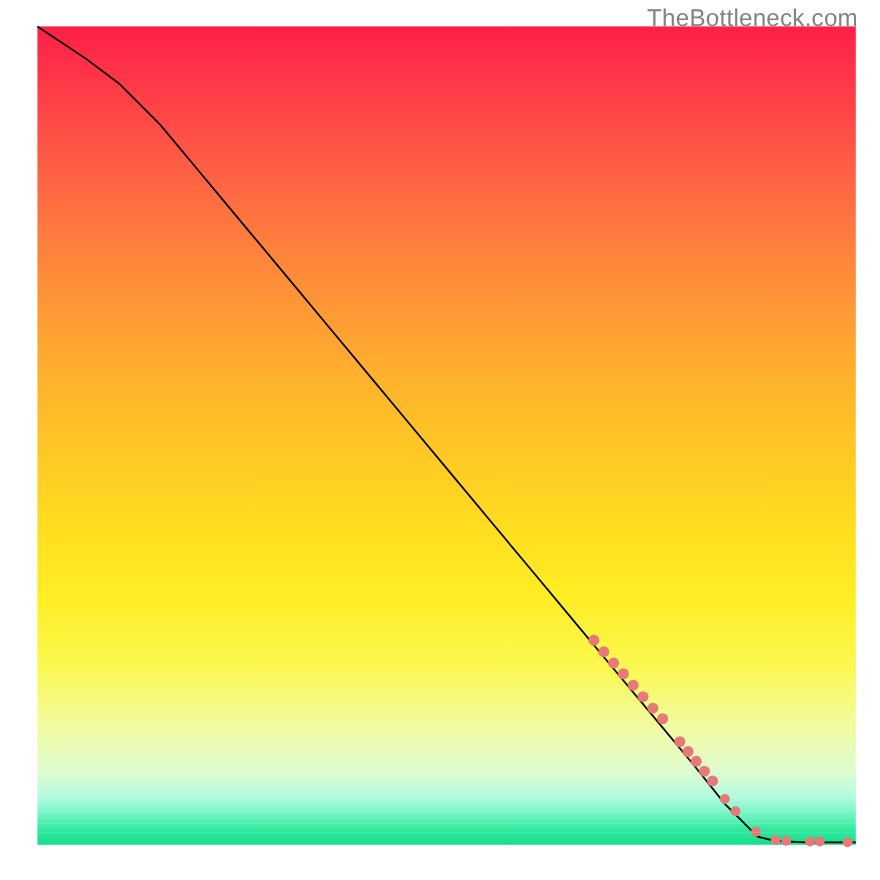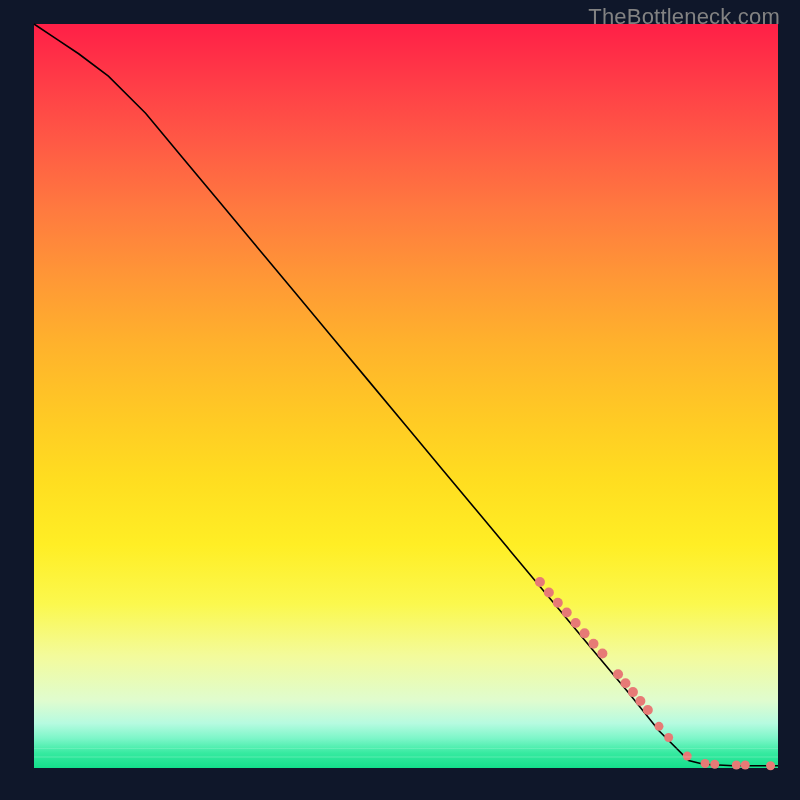--- a/index.html
+++ b/index.html
@@ -3,21 +3,21 @@
 <meta charset="utf-8">
 <style>
   * { margin: 0; padding: 0; box-sizing: border-box; }
   html, body { width: 800px; height: 800px; overflow: hidden; }
   body { background: #000; font-family: Arial, Helvetica, sans-serif; }
 
   .stage {
     position: relative;
     width: 800px;
     height: 800px;
-    background: #0f172a;
+    background: #ffffff;
   }
 
   .plot {
     position: absolute;
     left: 34px;
     top: 24px;
     width: 744px;
     height: 744px;
     background: linear-gradient(to bottom,
       #ff1f47 0%,

